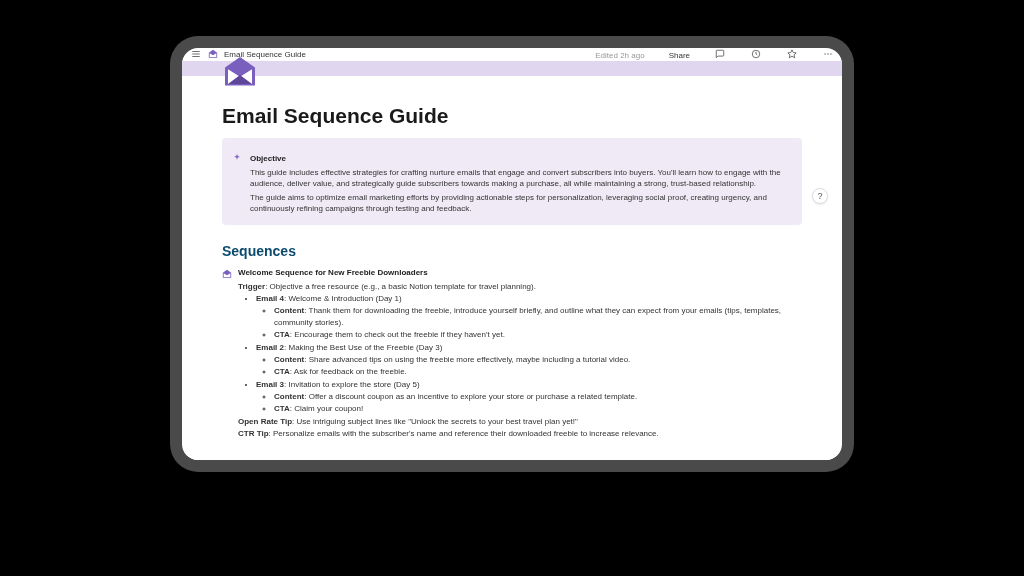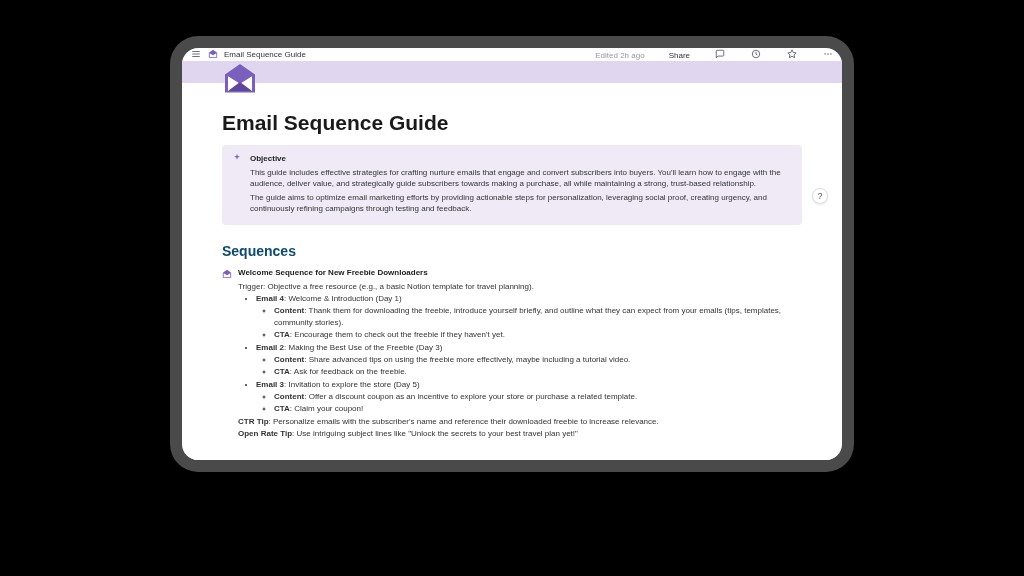--- a/index.html
+++ b/index.html
@@ -55,42 +55,42 @@
   .page-title {
     font-size: 21px;
     font-weight: 700;
     color: #1a1a1a;
     margin-top: 28px;
     margin-bottom: 10px;
   }
   .callout {
     background: #efeaf6;
     border-radius: 4px;
-    padding: 8px 10px 10px 10px;
+    padding: 15px 10px 10px 10px;
     display: flex;
     gap: 8px;
     font-size: 8px;
     color: #333;
   }
   .callout-icon { width: 10px; flex: 0 0 10px; color:#7a5fbf; }
   .callout-body { flex: 1; line-height: 1.45; }
   .callout-title { font-weight: 600; color:#222; margin-bottom: 2px; }
   .callout-p { margin-bottom: 2px; }
   .section-heading {
     font-size: 14px;
     font-weight: 700;
     color: #0c4a6e;
     margin-top: 18px;
     margin-bottom: 8px;
   }
   .seq-block { font-size: 8px; color: #333; line-height: 1.5; }
   .seq-header { display: flex; align-items: flex-end; gap: 6px; font-weight: 600; color:#222; margin-bottom: 2px; }
   .seq-icon { width: 10px; height: 10px; display:flex; align-items:center; justify-content:center; }
   .seq-indent { padding-left: 16px; }
-  .trigger-line .lbl { font-weight: 400; }
+  .trigger-line .lbl { font-weight: 700; }
   ul.bullets { list-style: disc; padding-left: 18px; }
   ul.bullets > li { margin-bottom: 1px; }
   ul.sub { list-style: circle; padding-left: 18px; }
   .tip-line .lbl { font-weight: 600; }
   .help-btn {
     position: absolute;
     right: 14px;
     top: 140px;
     width: 16px; height: 16px;
     border-radius: 50%;
@@ -220,24 +220,24 @@
             </li>
             <li>
               <span style="font-weight:600">Email 3</span><span>: Invitation to explore the store (Day 5)</span>
               <ul class="sub">
                 <li><span style="font-weight:600">Content</span><span>: Offer a discount coupon as an incentive to explore your store or purchase a related template.</span></li>
                 <li><span style="font-weight:600">CTA</span><span>: Claim your coupon!</span></li>
               </ul>
             </li>
           </ul>
           <div class="tip-line">
+            <span class="lbl">Open Rate Tip</span><span>: Use intriguing subject lines like "Unlock the secrets to your best travel plan yet!"</span>
+          </div>
+          <div class="tip-line">
             <span class="lbl">CTR Tip</span><span>: Personalize emails with the subscriber's name and reference their downloaded freebie to increase relevance.</span>
-          </div>
-          <div class="tip-line">
-            <span class="lbl">Open Rate Tip</span><span>: Use intriguing subject lines like "Unlock the secrets to your best travel plan yet!"</span>
           </div>
         </div>
       </div>
 
     </div>
 
     <div class="help-btn">?</div>
     <div class="fade-bottom"></div>
   </div>
 </div>

